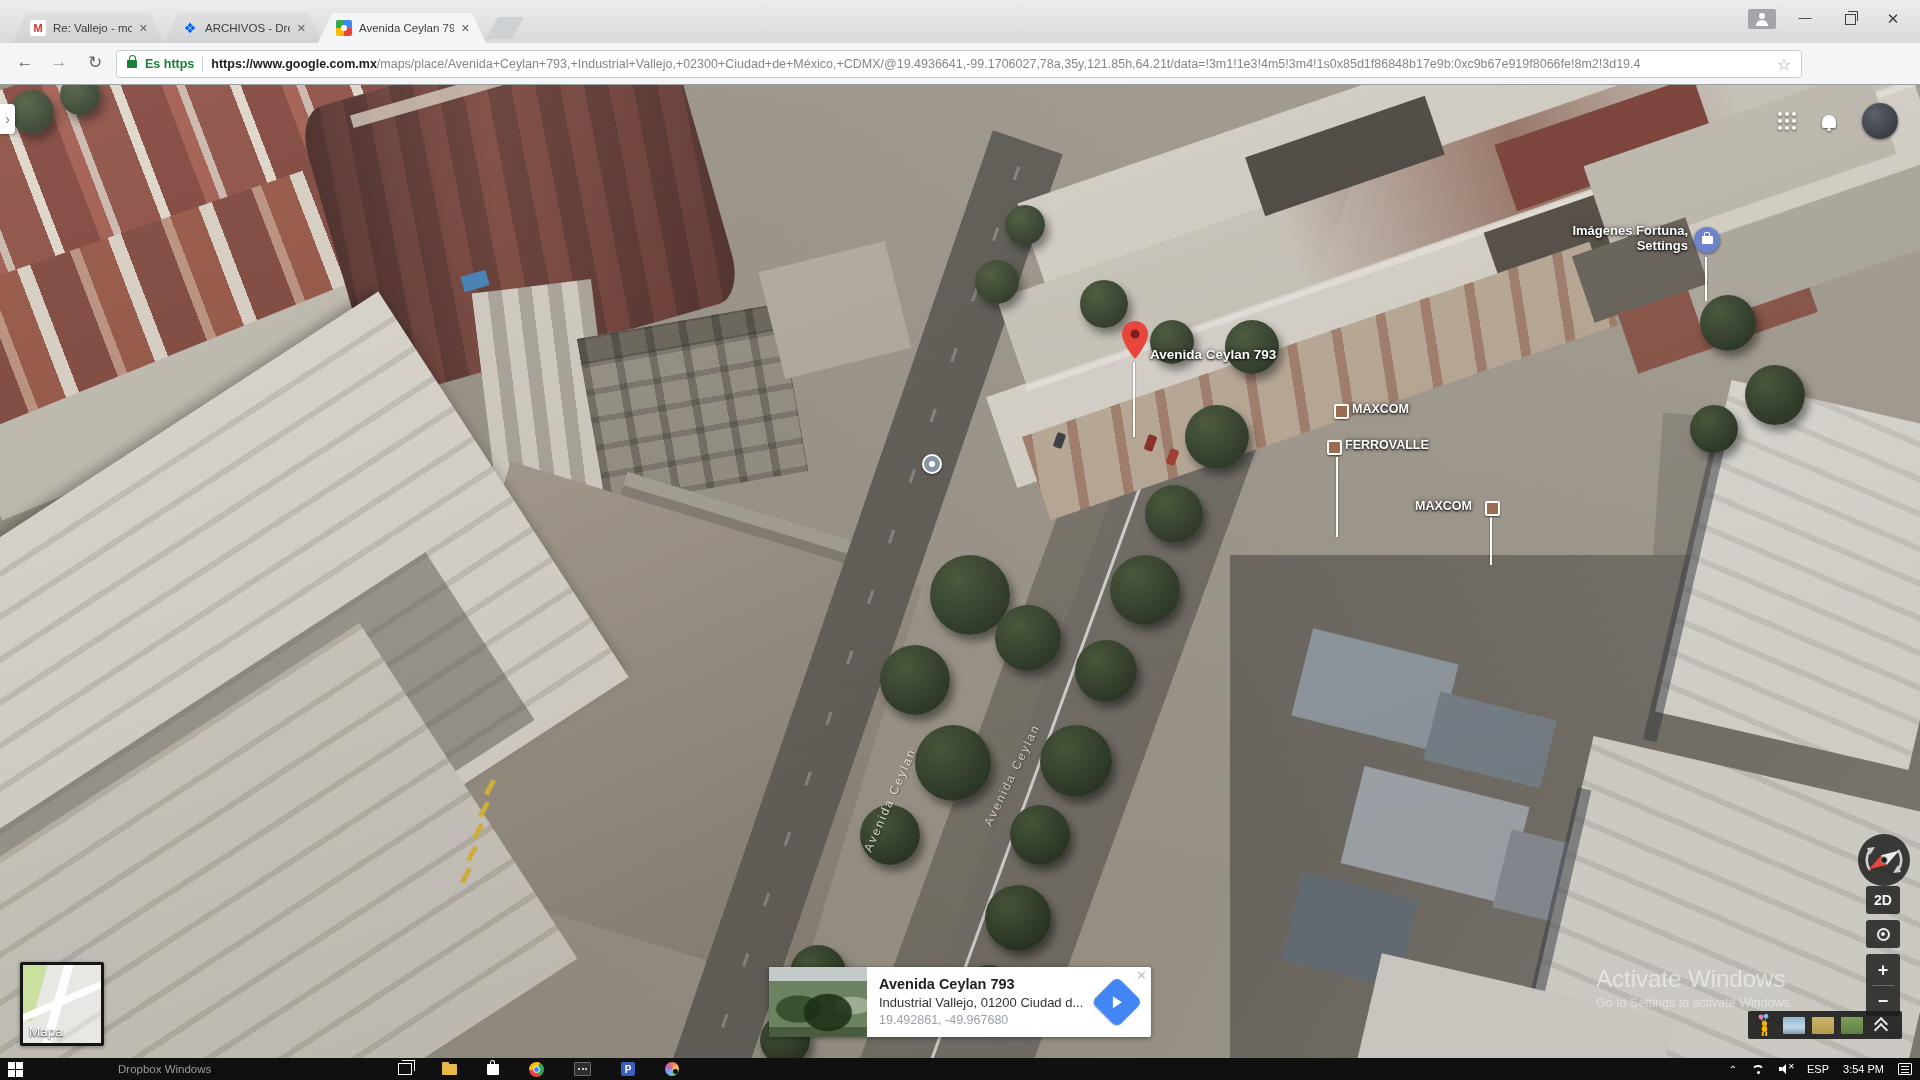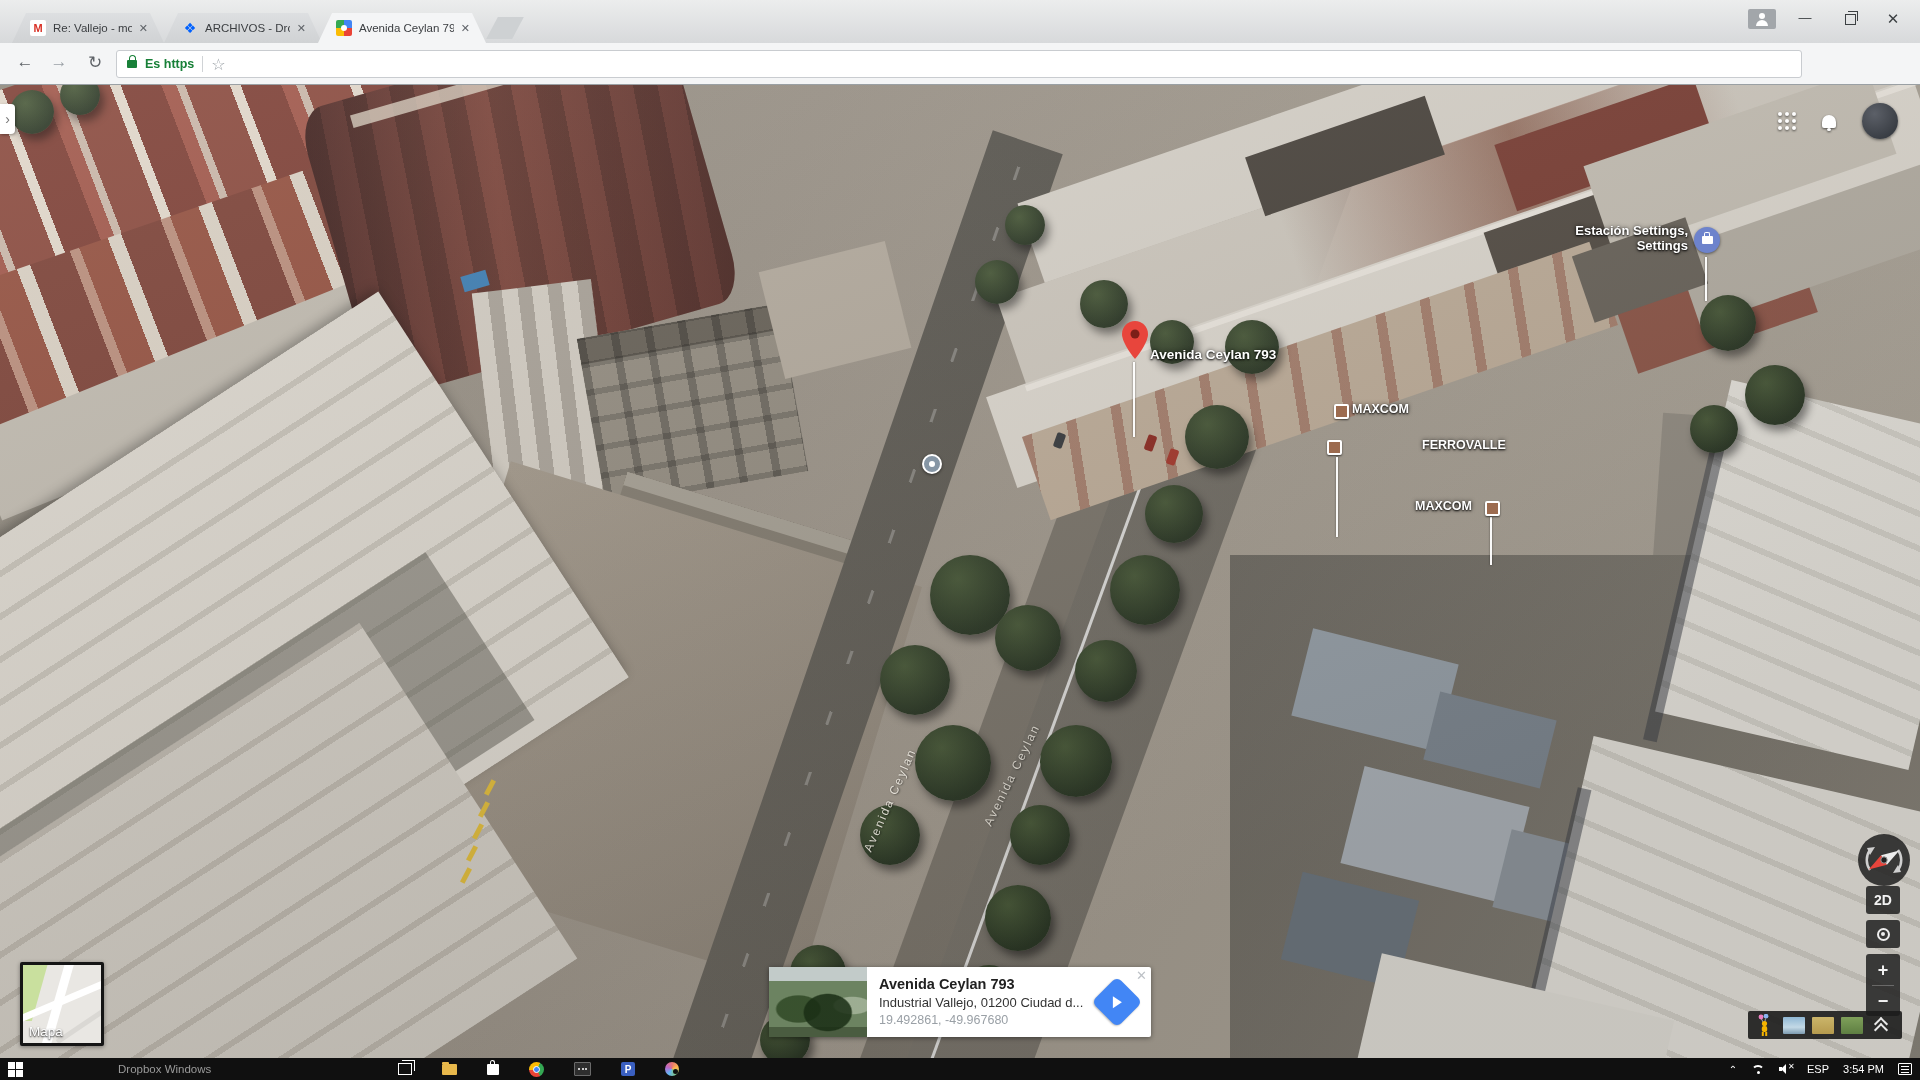--- a/index.html
+++ b/index.html
@@ -181,20 +181,21 @@
   </div>
 
   <div id="toolbar">
     <span class="navbtn" style="left:12px;">←</span>
     <span class="navbtn" style="left:46px;color:#9aa0a6;">→</span>
     <span class="navbtn" style="left:82px;">↻</span>
     <div id="omnibox">
       <span class="lock"></span>
       <span id="secure-label">Es https</span>
       <span class="om-sep"></span>
+      <span id="url-text"><b>https://www.google.com.mx</b><span>/maps/place/Avenida+Ceylan+793,+Industrial+Vallejo,+02300+Ciudad+de+México,+CDMX/@19.4936641,-99.1706027,78a,35y,121.85h,64.21t/data=!3m1!1e3!4m5!3m4!1s0x85d1f86848b17e9b:0xc9b67e919f8066fe!8m2!3d19.4</span></span>
       <span id="star-icon">☆</span>
     </div>
     <div class="ext" id="ext-shield">
         <span>✓</span>
       </div>
     <div class="ext" id="ext-circle"></div>
     <span class="ext" id="menu-dots">⋮</span>
   </div>
 
   <div id="map">
@@ -318,28 +319,28 @@
     <svg style="position:absolute;left:1122px;top:236px;z-index:13;" width="26" height="38" viewBox="0 0 26 38">
       <path d="M13 0C5.8 0 0 5.8 0 13c0 9.7 13 25 13 25s13-15.3 13-25C26 5.8 20.2 0 13 0z" fill="#e8453c"></path>
       <circle cx="13" cy="13" r="4.5" fill="#7c1f18"></circle>
     </svg>
     <div class="leader" style="left:1133px;top:277px;height:75px;"></div>
     <div class="lbl" style="left:1150px;top:262px;font-size:13.5px;">Avenida Ceylan 793</div>
 
     <div class="sq-icon" style="left:1334px;top:319px;"></div>
     <div class="lbl" style="left:1352px;top:317px;font-size:12.5px;">MAXCOM</div>
     <div class="sq-icon" style="left:1327px;top:355px;"></div>
-    <div class="lbl" style="left:1422px;top:353px;font-size:12.5px;">FERROVALLE</div>
+    <div class="lbl" style="left:1345px;top:353px;font-size:12.5px;">FERROVALLE</div>
     <div class="leader" style="left:1336px;top:372px;height:80px;"></div>
     <div class="lbl" style="left:1415px;top:414px;font-size:12.5px;">MAXCOM</div>
     <div class="sq-icon" style="left:1485px;top:416px;"></div>
     <div class="leader" style="left:1490px;top:432px;height:48px;"></div>
 
     <div class="lbl" style="left:1530px;top:138px;width:158px;text-align:right;font-size:13px;line-height:15px;">
-      <div>Estación Settings,</div>
+      <div>Imágenes Fortuna,</div>
       <div>Settings</div>
     </div>
     <div style="position:absolute;left:1694px;top:142px;width:26px;height:26px;border-radius:50%;background:#6d83cc;z-index:12;display:flex;align-items:center;justify-content:center;box-shadow:0 1px 3px rgba(0,0,0,.5);">
       <span style="display:block;width:11px;height:8px;background:#fff;border-radius:1px;position:relative;">
         <span style="position:absolute;left:2.5px;top:-4px;width:6px;height:4px;border:1.5px solid #fff;border-bottom:none;border-radius:2px 2px 0 0;box-sizing:border-box;"></span>
       </span>
     </div>
     <div class="leader" style="left:1705px;top:172px;height:44px;"></div>
 
     <div style="position:absolute;left:922px;top:369px;width:16px;height:16px;border-radius:50%;background:#8696a5;border:2px solid #fff;box-shadow:0 1px 3px rgba(0,0,0,.5);z-index:12;box-sizing:content-box;">
@@ -406,20 +407,24 @@
       <div class="thumb" style="background:linear-gradient(#8fb7d4,#c3d9e6 60%,#7d9bb0);"></div>
       <div class="thumb" style="background:linear-gradient(#cbb56a,#b59a4e);"></div>
       <div class="thumb" style="background:linear-gradient(#7fa05a,#5e7e42);"></div>
       <div id="chevrons">
         <span class="chev"></span>
         <span class="chev"></span>
       </div>
     </div>
 
 
+    <div id="watermark">
+      <div id="wm1">Activate Windows</div>
+      <div id="wm2">Go to Settings to activate Windows.</div>
+    </div>
   </div>
 
   <div id="taskbar">
     <div id="start-btn">
         <i></i>
         <i></i>
         <i></i>
         <i></i>
       </div>
     <span id="search-text">Dropbox Windows</span>

